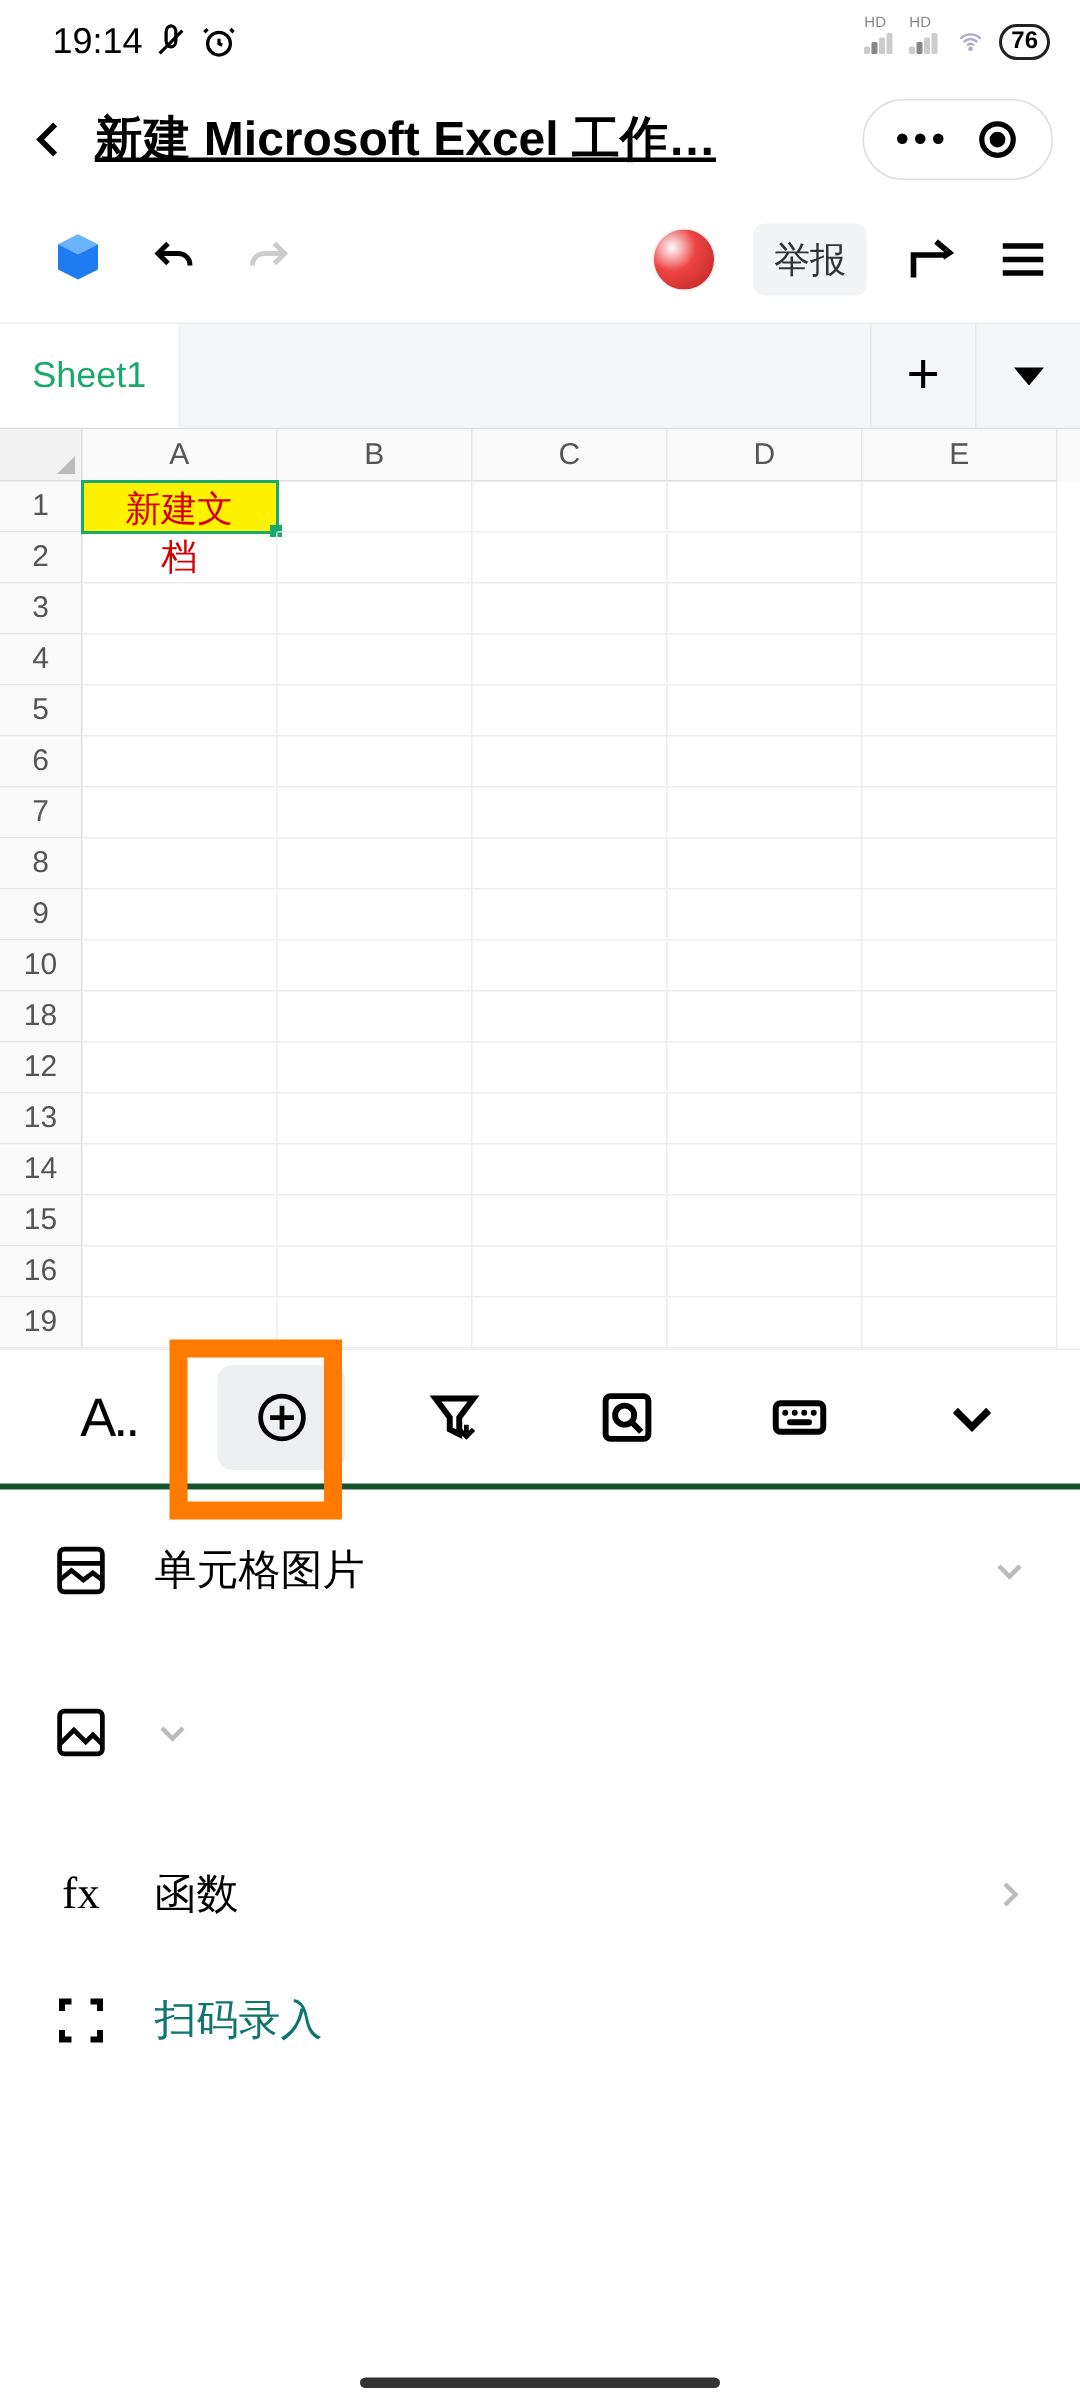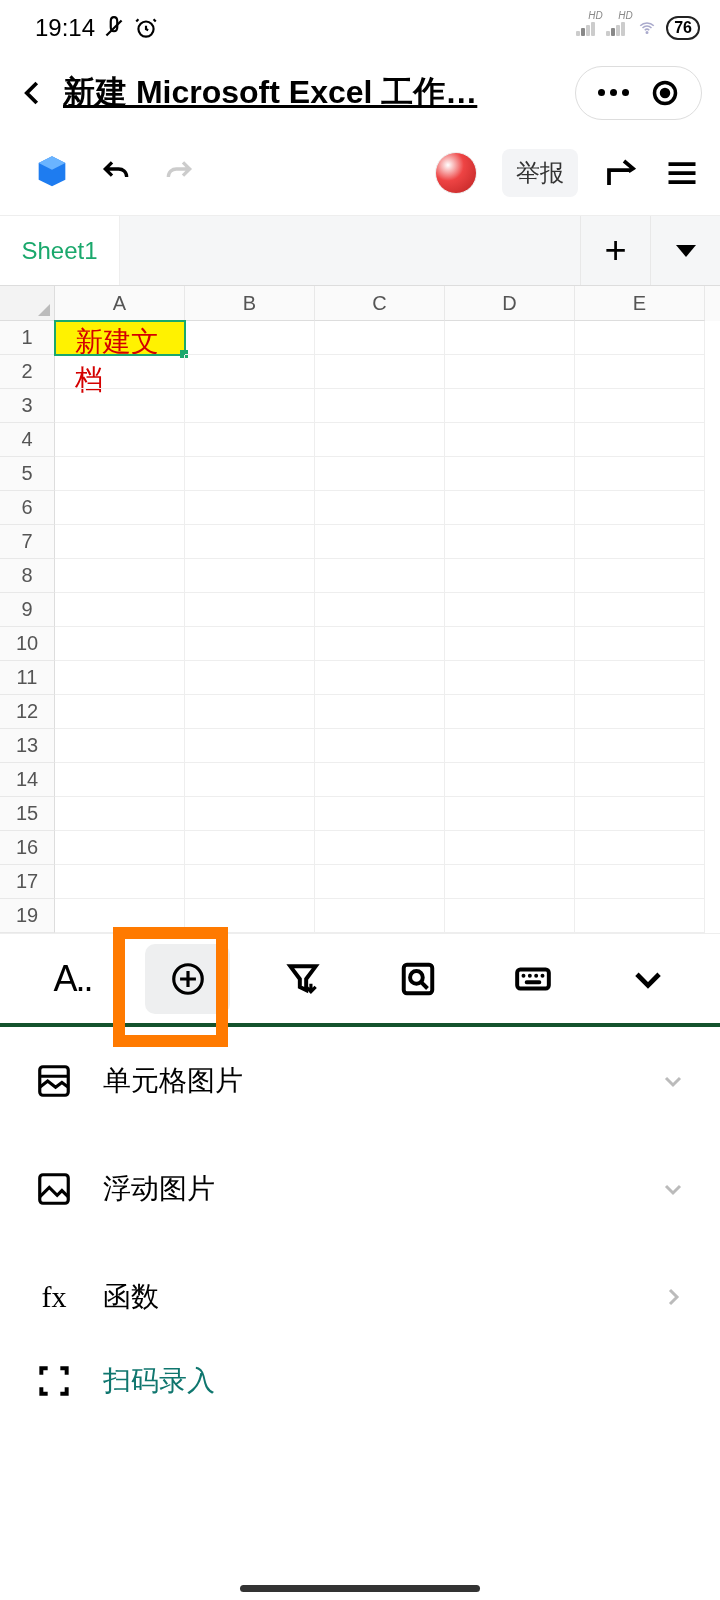--- a/index.html
+++ b/index.html
@@ -3,21 +3,21 @@
 <meta charset="utf-8">
 <style>
   * { box-sizing: border-box; margin: 0; padding: 0; }
   html, body { width: 720px; height: 1600px; font-family: -apple-system, "Helvetica Neue", Arial, sans-serif; background: #fff; color: #000; overflow: hidden; }
   
   
   .status-bar { height: 55px; display: flex; align-items: center; justify-content: space-between; padding: 0 20px 0 35px; font-size: 24px; font-weight: 500; }
   .status-left { display: flex; align-items: center; gap: 6px; }
   .status-right { display: flex; align-items: center; gap: 8px; }
   .sig { width: 22px; height: 16px; position: relative; }
-  .hd-label { font-size: 10px; color: #888; position: absolute; top: -10px; left: 12px; font-style: italic; }
+  .hd-label { font-size: 10px; color: #888; position: absolute; top: -10px; left: 0; }
   .sigbars { display: flex; align-items: flex-end; gap: 1px; height: 16px; }
   .sigbars span { width: 4px; background: #ccc; border-radius: 1px; }
   .sigbars span:nth-child(1){height:5px}.sigbars span:nth-child(2){height:8px;background:#888}.sigbars span:nth-child(3){height:11px}.sigbars span:nth-child(4){height:14px}
   .wifi { width: 22px; height: 18px; }
   .battery { border: 2px solid #222; border-radius: 12px; padding: 1px 6px; font-size: 16px; font-weight: 600; }
   
   
   .title-bar { height: 75px; display: flex; align-items: center; padding: 0 18px; gap: 15px; }
   .back-icon { width: 30px; height: 30px; }
   .title { font-size: 32px; font-weight: 700; flex: 1; white-space: nowrap; overflow: hidden; text-decoration: underline; }
@@ -49,21 +49,21 @@
   .sheet { border-top: 1px solid #ddd; }
   .colhdr-row { display: flex; height: 35px; background: #fafafa; }
   .corner { width: 55px; border-right: 1px solid #ddd; border-bottom: 1px solid #ddd; position:relative; background:#f3f3f3; }
   .corner::after { content:''; position:absolute; right:4px; bottom:4px; width:0; height:0; border-left:12px solid transparent; border-bottom:12px solid #bbb; }
   .colhdr { width: 130px; border-right: 1px solid #e8e8e8; border-bottom: 1px solid #ddd; display:flex; align-items:center; justify-content:center; font-size:20px; color:#555; }
   .sheet-row { display: flex; height: 34px; }
   .rowhdr { width: 55px; border-right: 1px solid #ddd; border-bottom: 1px solid #e8e8e8; display:flex; align-items:center; justify-content:center; font-size:20px; color:#555; background:#fafafa; }
   .cell { width: 130px; border-right: 1px solid #eee; border-bottom: 1px solid #eee; position:relative; }
   .cell.sel { outline: 2px solid #1aa86c; outline-offset: -1px; background: #fff200; }
   .cell.sel::after { content:''; position:absolute; right:-4px; bottom:-4px; width:8px; height:8px; background:#1aa86c; }
-  .cell-text { font-size: 28px; color: #d40000; padding: 2px 20px; font-weight:500; }
+  .cell-text { font-size: 24px; color: #d40000; padding: 2px 20px; font-weight:500;text-align:center; }
   
   
   .tooltabs { height: 90px; display: flex; align-items: center; justify-content: space-around; border-top: 1px solid #eee; padding: 0 15px; }
   .tooltab { width: 85px; height: 70px; display: flex; align-items: center; justify-content: center; border-radius: 10px; }
   .tooltab.active { background: #eeeff0; }
   .tooltab svg, .tooltab .glyph { width: 38px; height: 38px; }
   .a-dots { font-size: 36px; font-weight: 500; letter-spacing: -2px; }
   .highlight-box { position: absolute; border: 12px solid #ff7a00; }
   
   
@@ -257,21 +257,21 @@
     </div>
   <div class="sheet-row">
       <div class="rowhdr">10</div>
       <div class="cell"></div>
       <div class="cell"></div>
       <div class="cell"></div>
       <div class="cell"></div>
       <div class="cell"></div>
     </div>
   <div class="sheet-row">
-      <div class="rowhdr">11</div>
+      <div class="rowhdr">18</div>
       <div class="cell"></div>
       <div class="cell"></div>
       <div class="cell"></div>
       <div class="cell"></div>
       <div class="cell"></div>
     </div>
   <div class="sheet-row">
       <div class="rowhdr">12</div>
       <div class="cell"></div>
       <div class="cell"></div>
@@ -298,28 +298,20 @@
   <div class="sheet-row">
       <div class="rowhdr">15</div>
       <div class="cell"></div>
       <div class="cell"></div>
       <div class="cell"></div>
       <div class="cell"></div>
       <div class="cell"></div>
     </div>
   <div class="sheet-row">
       <div class="rowhdr">16</div>
-      <div class="cell"></div>
-      <div class="cell"></div>
-      <div class="cell"></div>
-      <div class="cell"></div>
-      <div class="cell"></div>
-    </div>
-  <div class="sheet-row">
-      <div class="rowhdr">17</div>
       <div class="cell"></div>
       <div class="cell"></div>
       <div class="cell"></div>
       <div class="cell"></div>
       <div class="cell"></div>
     </div>
   <div class="sheet-row">
       <div class="rowhdr">19</div>
       <div class="cell"></div>
       <div class="cell"></div>
@@ -379,21 +371,20 @@
         <path d="M5 9l7 7 7-7"></path>
       </svg>
   </div>
   <div class="menu-item">
     <div class="menu-ic">
         <svg viewBox="0 0 24 24" fill="none" stroke="#000" stroke-width="2">
           <rect x="3" y="3" width="18" height="18" rx="2"></rect>
           <path d="M3 17l6-6 5 5 3-3 4 4"></path>
         </svg>
       </div>
-    <div class="menu-label">浮动图片</div>
     <svg class="menu-chev" viewBox="0 0 24 24" fill="none" stroke="currentColor" stroke-width="3">
         <path d="M5 9l7 7 7-7"></path>
       </svg>
   </div>
   <div class="menu-item">
     <div class="menu-ic">
         <span class="fx">fx</span>
       </div>
     <div class="menu-label">函数</div>
     <svg class="menu-chev" viewBox="0 0 24 24" fill="none" stroke="currentColor" stroke-width="3">

